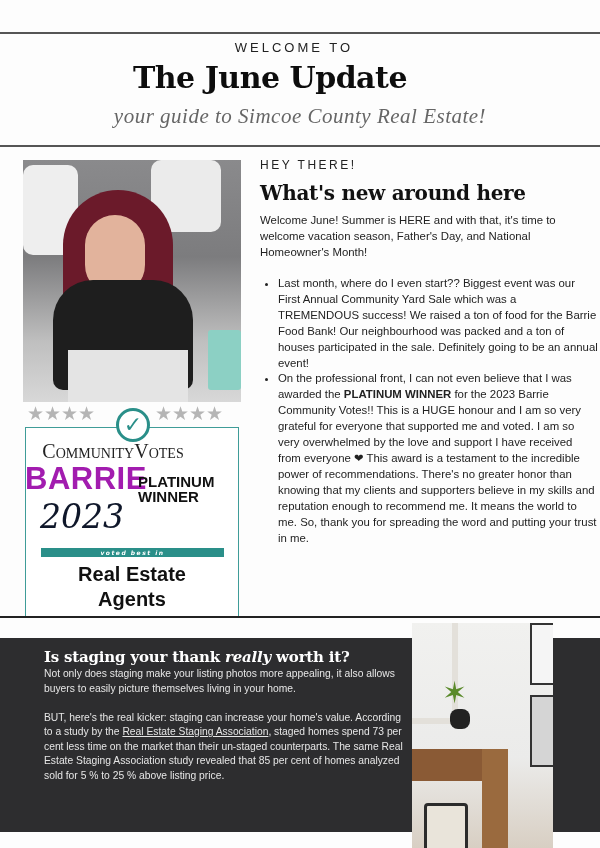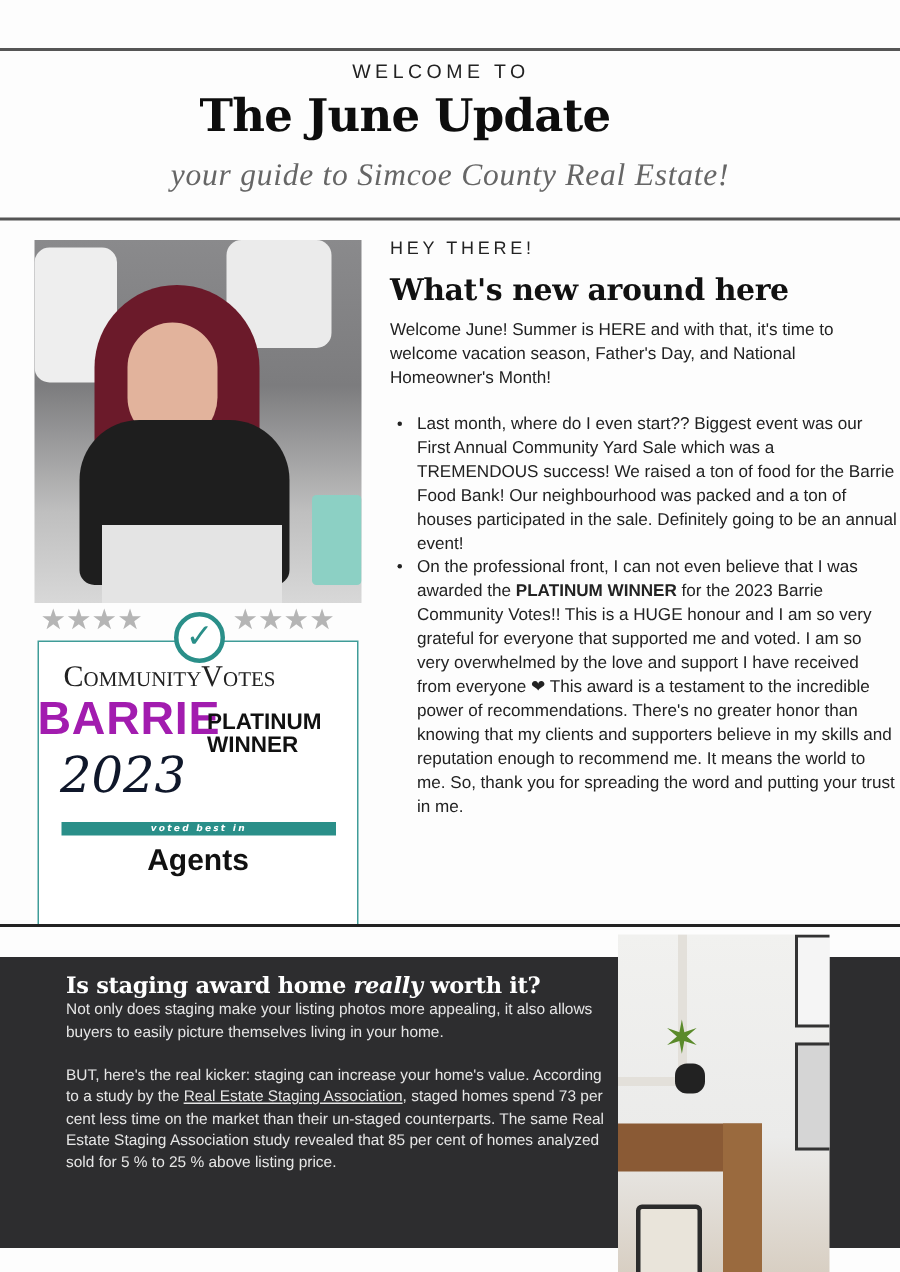--- a/index.html
+++ b/index.html
@@ -75,35 +75,36 @@
 <div class="abs check">✓</div>
 <div class="abs cv">CommunityVotes</div>
 <div class="abs barrie">BARRIE</div>
 <div class="abs year">2023</div>
 <div class="abs plat">
   <div>PLATINUM</div>
   <div>WINNER</div>
 </div>
 <div class="abs voted">voted best in</div>
 <div class="abs rea">
+  <div>Real Estate</div>
   <div>Agents</div>
 </div>
 
 <div class="abs hey">HEY THERE!</div>
 <div class="abs h2">What's new around here</div>
 <div class="abs intro">Welcome June! Summer is HERE and with that, it's time to welcome vacation season, Father's Day, and National Homeowner's Month!</div>
 <ul class="abs bullets">
   <li>Last month, where do I even start?? Biggest event was our First Annual Community Yard Sale which was a TREMENDOUS success! We raised a ton of food for the Barrie Food Bank! Our neighbourhood was packed and a ton of houses participated in the sale. Definitely going to be an annual event!</li>
   <li><span>On the professional front, I can not even believe that I was awarded the </span><b>PLATINUM WINNER</b><span> for the 2023 Barrie Community Votes!! This is a HUGE honour and I am so very grateful for everyone that supported me and voted. I am so very overwhelmed by the love and support I have received from everyone ❤ This award is a testament to the incredible power of recommendations. There's no greater honor than knowing that my clients and supporters believe in my skills and reputation enough to recommend me. It means the world to me. So, thank you for spreading the word and putting your trust in me.</span></li>
 </ul>
 
 <div class="rule" style="top:616px; height:1.5px; background:#222;"></div>
 
 <div class="abs dark"></div>
-<div class="abs s-title"><span>Is staging award home </span><i>really</i><span> worth it?</span></div>
+<div class="abs s-title"><span>Is staging your thank </span><i>really</i><span> worth it?</span></div>
 <div class="abs s-body">
   <p>Not only does staging make your listing photos more appealing, it also allows buyers to easily picture themselves living in your home.</p>
   <p><span>BUT, here's the real kicker: staging can increase your home's value. According to a study by the </span><a>Real Estate Staging Association</a><span>, staged homes spend 73 per cent less time on the market than their un-staged counterparts. The same Real Estate Staging Association study revealed that 85 per cent of homes analyzed sold for 5 % to 25 % above listing price.</span></p>
 </div>
 
 <div class="abs room">
   <div class="abs mirror"></div>
   <div class="abs frame1"></div>
   <div class="abs frame2"></div>
   <div class="abs leaf">✶</div>

